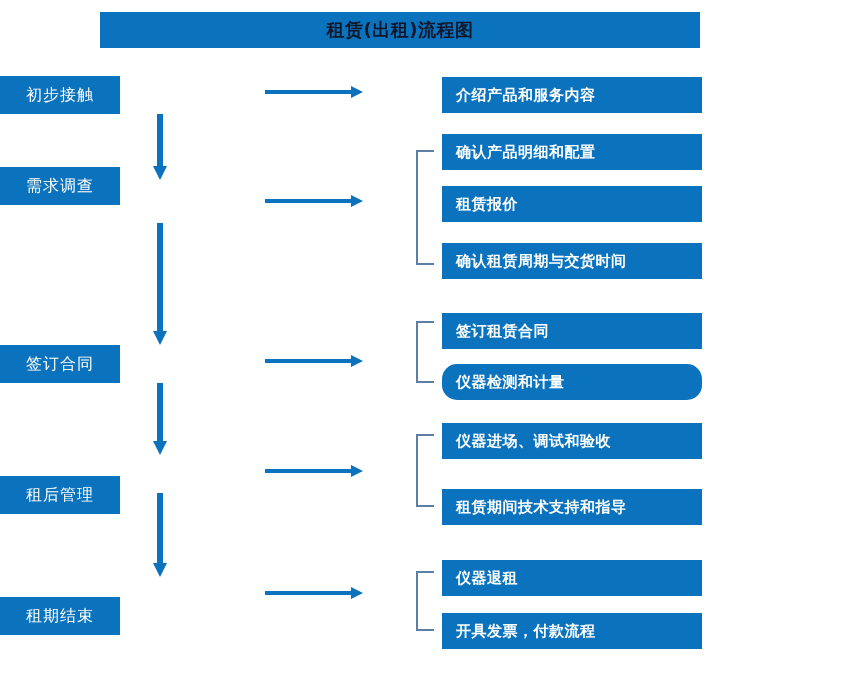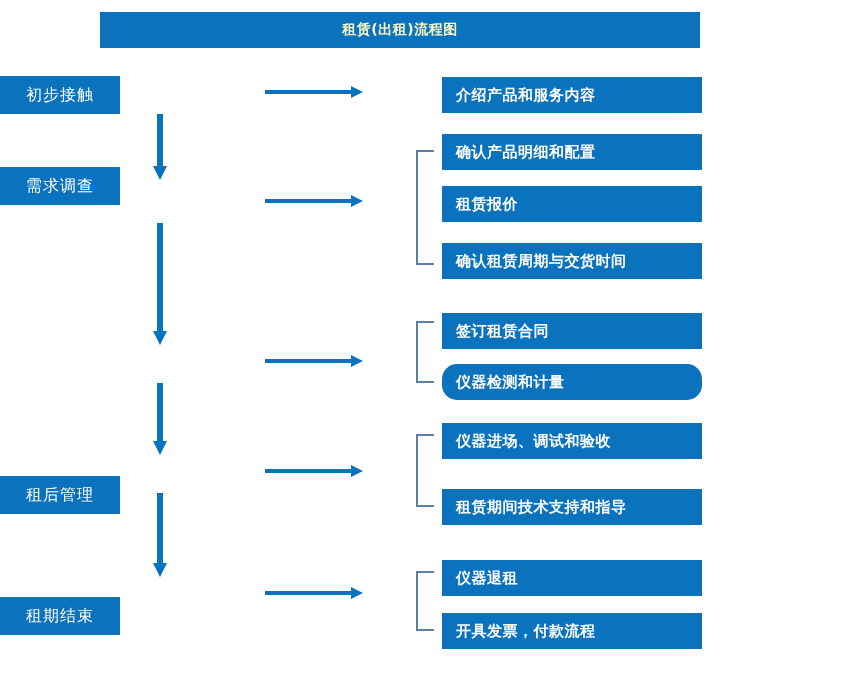--- a/index.html
+++ b/index.html
@@ -18,22 +18,22 @@
     width: 844px;
     height: 688px;
   }
   .title-bar {
     position: absolute;
     left: 100px;
     top: 12px;
     width: 600px;
     height: 36px;
     background: #0B72BD;
-    color: #fef9c3;
-    font-size: 14px;
+    color: #0f172a;
+    font-size: 18px;
     font-weight: bold;
     display: flex;
     align-items: center;
     justify-content: center;
     letter-spacing: 0.5px;
   }
   .stage-box {
     position: absolute;
     width: 120px;
     height: 38px;
@@ -110,20 +110,21 @@
   <svg class="v-arrow" style="top:223px; height:122px;" viewBox="0 0 16 122" preserveAspectRatio="none">
     <path d="M5,0 L11,0 L11,108 L15,108 L8,122 L1,108 L5,108 Z" fill="#0B72BD"></path>
   </svg>
 
   <div class="bracket" style="top:150px; height:115px;"></div>
 
   <div class="detail-box" style="top:134px;">确认产品明细和配置</div>
   <div class="detail-box" style="top:186px;">租赁报价</div>
   <div class="detail-box" style="top:243px;">确认租赁周期与交货时间</div>
 
+  <div class="stage-box" style="top:345px;">签订合同</div>
 
   <svg class="h-arrow" style="top:354px;" viewBox="0 0 98 14">
     <path d="M0,5 L86,5 L86,1 L98,7 L86,13 L86,9 L0,9 Z" fill="#0B72BD"></path>
   </svg>
 
   <svg class="v-arrow" style="top:383px; height:72px;" viewBox="0 0 16 72" preserveAspectRatio="none">
     <path d="M5,0 L11,0 L11,58 L15,58 L8,72 L1,58 L5,58 Z" fill="#0B72BD"></path>
   </svg>
 
   <div class="bracket" style="top:321px; height:62px;"></div>

